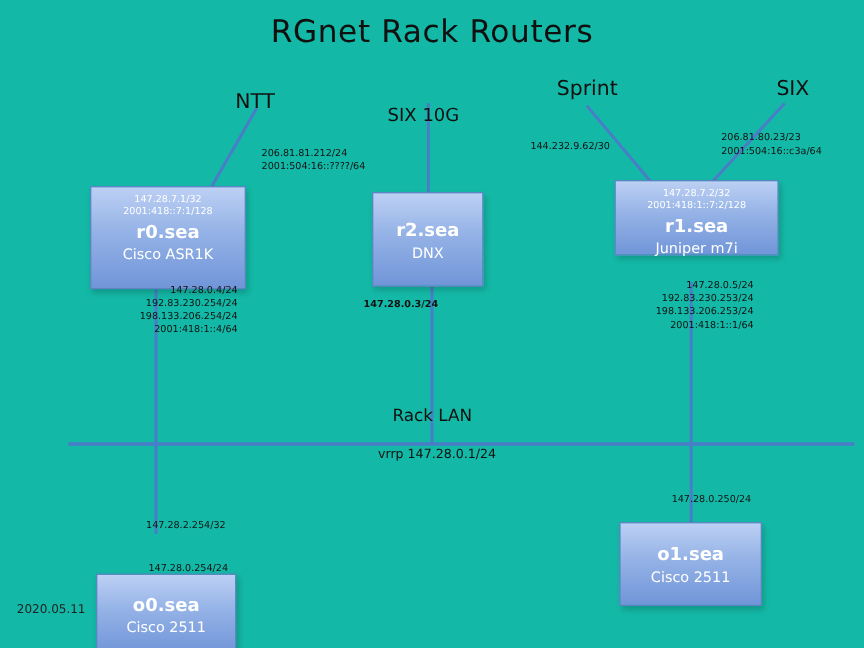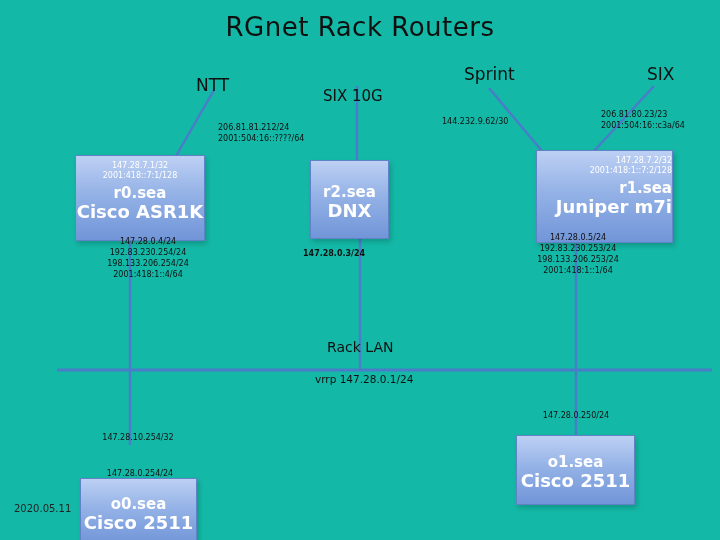--- a/index.html
+++ b/index.html
@@ -6,34 +6,34 @@
   html,body { background:#ffffff; font-family:"DejaVu Sans", sans-serif; }
   .slide { position:relative; width:720px; height:540px; background:#14b8a6; overflow:hidden; }
 
   svg.lines { position:absolute; left:0; top:0; width:720px; height:540px; }
 
   .title { position:absolute; top:12px; left:0; width:720px; text-align:center;
            font-size:26px; color:#101010; letter-spacing:.5px; }
 
   .uplabel { position:absolute; font-size:17px; color:#101010; white-space:nowrap; }
   .annot { position:absolute; font-size:8px; line-height:11px; color:#101010; white-space:nowrap; }
-  .annot.centered { text-align:center; }
+  .annot.centered { text-align:right; }
 
   .node { position:absolute; display:flex; flex-direction:column; align-items:center;
           justify-content:center; color:#fff; text-align:center;
           background:linear-gradient(180deg,#bdd0f4 0%, #94b2e6 45%, #7195d8 100%);
           border:1px solid #5f83c4; box-shadow:2px 3px 5px rgba(0,0,0,.18); }
   .node.has-loop { justify-content:flex-start; padding-top:5px; }
   .node .loop  { font-size:8px; line-height:10px; }
   .node .name  { font-size:15px; font-weight:bold; line-height:19px; margin-top:3px; }
-  .node .model { font-size:18px; font-weight:bold; line-height:18px; }
+  .node .model { font-size:12px; font-weight:normal; line-height:18px; }
 
   #node-r0 { left:75px;  top:155px; width:130px; height:86px; }
-  #node-r2 { left:310px; top:160px; width:79px; height:79px; }
-  #node-r1 { left:536px; top:150px; width:137px; height:93px;align-items:flex-end; }
+  #node-r2 { left:310px; top:160px; width:93px; height:79px; }
+  #node-r1 { left:512px; top:150px; width:137px; height:63px; }
   #node-o0 { left:80px;  top:444px; width:117px; height:67px;margin-top:34px; }
   #node-o1 { left:516px; top:435px; width:119px; height:70px; }
 
   #ntt-label    { left:196px; top:75px; }
   #six10g-label { left:323px; top:63px; font-size:15px;margin-top:24px; }
   #sprint-label { left:464px; top:64px; }
   #six-label    { left:647px; top:64px; }
 
   #ntt-ips    { left:189px; top:124px; }
   #six10g-ips { left:218px; top:122px; }
@@ -121,21 +121,21 @@
     <div>147.28.0.5/24</div>
     <div>192.83.230.253/24</div>
     <div>198.133.206.253/24</div>
     <div>2001:418:1::1/64</div>
   </div>
 
   <div id="racklan-label">Rack LAN</div>
   <div class="annot" id="vrrp-label">vrrp 147.28.0.1/24</div>
 
   <div class="annot centered" id="o0-ip1">147.28.0.254/24</div>
-  <div class="annot centered" id="o0-ip2">147.28.10.254/32</div>
+  <div class="annot centered" id="o0-ip2">147.28.2.254/32</div>
   <div class="annot centered" id="o1-ip1">147.28.0.250/24</div>
   <div class="annot centered" id="o1-ip2">147.28.7.250/32</div>
 
   <div class="node" id="node-o0">
     <div class="name">o0.sea</div>
     <div class="model">Cisco 2511</div>
   </div>
   <div class="node" id="node-o1">
     <div class="name">o1.sea</div>
     <div class="model">Cisco 2511</div>

